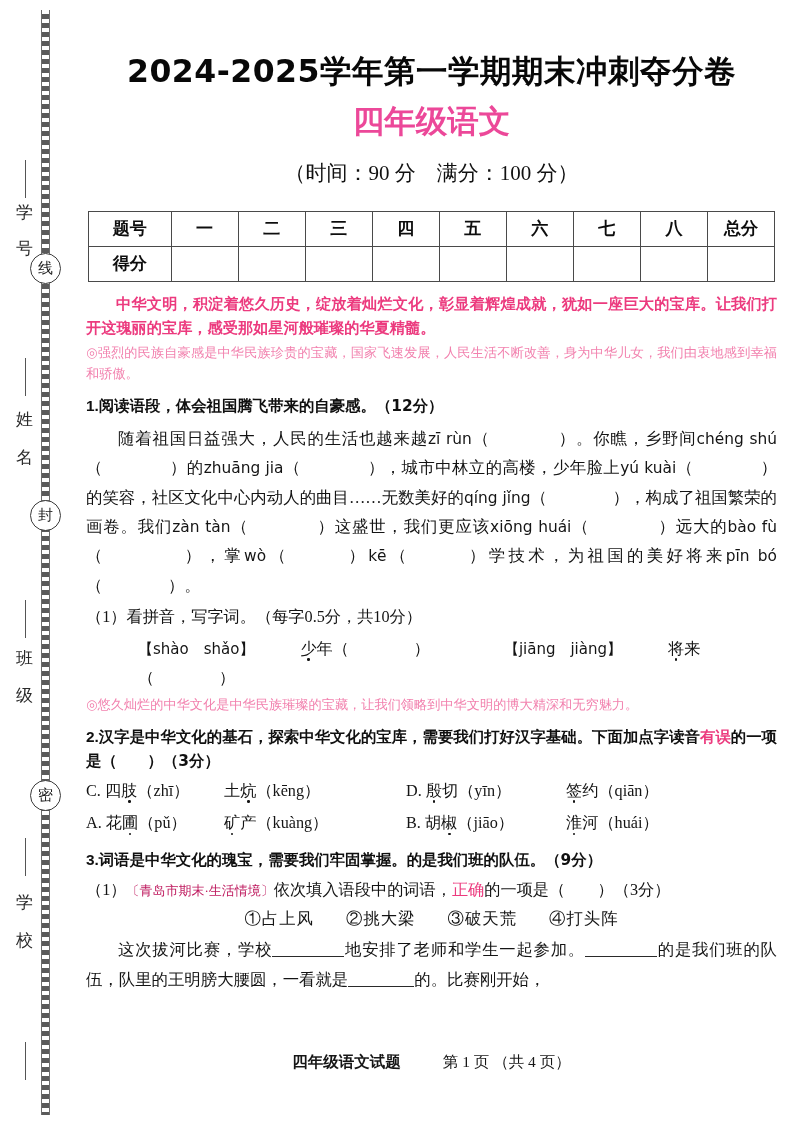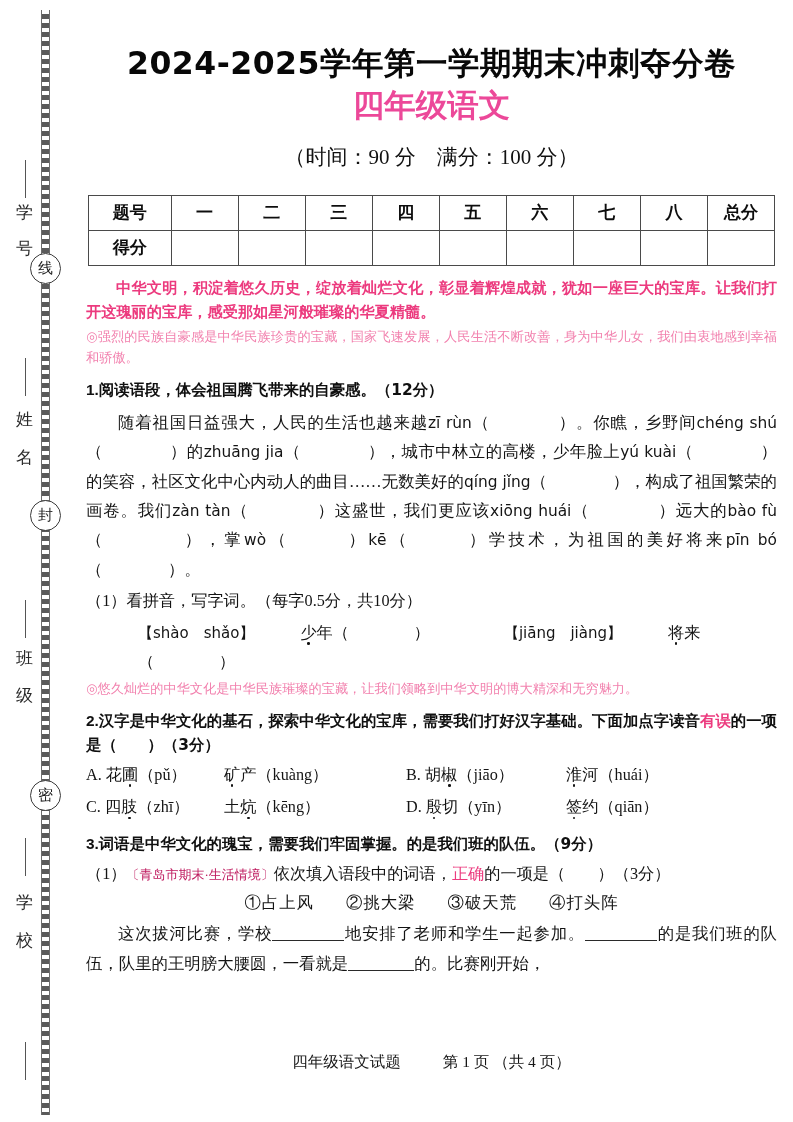--- a/index.html
+++ b/index.html
@@ -74,21 +74,21 @@
   
   #sheet {
     position: absolute;
     left: 70px; top: 0;
     width: 723px;
     height: 1122px;
   }
 
   
   #exam-title {
-    margin: 0;
+    margin: 8px;
     padding: 44px 0 0 0;
     text-align: center;
     font-family: "DejaVu Sans", "Liberation Sans", sans-serif;
     font-weight: bold;
     font-size: 31.5px;
     letter-spacing: 0.5px;
     color: #080808;
     line-height: 1.22;
   }
   #exam-subject {
@@ -248,21 +248,21 @@
   
   #page-footer {
     position: absolute;
     left: 0; right: 0;
     top: 1052px;
     text-align: center;
     font-family: "Liberation Serif", "DejaVu Serif", serif;
     font-size: 15.5px;
     color: #161616;
   }
-  #page-footer .ftitle { font-weight: normal; margin-right: 42px; }
+  #page-footer .ftitle { font-weight: bold; margin-right: 42px; }
 </style>
 </head>
 <body>
 
 <div id="seal-strip">
   <div class="seal-dotted-line"></div>
 
   <div class="seal-rule" style="top:160px"></div>
   <div class="seal-rule" style="top:358px"></div>
   <div class="seal-rule" style="top:600px"></div>
@@ -331,24 +331,24 @@
 
     <p class="poly-row"><span class="py">【shào　shǎo】</span><span class="gap-md"></span><span><span class="dotted">少</span>年</span><span class="blank-paren">（　　　　）</span><span class="gap-lg"></span><span class="py">【jiāng　jiàng】</span><span class="gap-md"></span><span><span class="dotted">将</span>来</span><span class="blank-paren">（　　　　）</span></p>
 
     <p class="annot">◎悠久灿烂的中华文化是中华民族璀璨的宝藏，让我们领略到中华文明的博大精深和无穷魅力。</p>
 
     <p class="q-head">
       <span class="num">2.</span><span>汉字是中华文化的基石，探索中华文化的宝库，需要我们打好汉字基础。下面加点字读音</span><span class="hl-red">有误</span><span>的一项是（　　）</span><span>（3分）</span>
     </p>
 
     <p class="choices">
+      <span class="opt opt-a"><span>C.</span>&nbsp;四<span class="dotted">肢</span><span>（zhī）</span></span><span class="opt opt-b">土<span class="dotted">炕</span><span>（kēng）</span></span><span class="opt opt-c"><span>D.</span>&nbsp;<span class="dotted">殷</span>切<span>（yīn）</span></span><span class="opt"><span class="dotted">签</span>约<span>（qiān）</span></span>
+    </p>
+    <p class="choices">
       <span class="opt opt-a"><span>A.</span>&nbsp;花<span class="dotted">圃</span><span>（pǔ）</span></span><span class="opt opt-b"><span class="dotted">矿</span>产<span>（kuàng）</span></span><span class="opt opt-c"><span>B.</span>&nbsp;胡<span class="dotted">椒</span><span>（jiāo）</span></span><span class="opt"><span class="dotted">淮</span>河<span>（huái）</span></span>
-    </p>
-    <p class="choices">
-      <span class="opt opt-a"><span>C.</span>&nbsp;四<span class="dotted">肢</span><span>（zhī）</span></span><span class="opt opt-b">土<span class="dotted">炕</span><span>（kēng）</span></span><span class="opt opt-c"><span>D.</span>&nbsp;<span class="dotted">殷</span>切<span>（yīn）</span></span><span class="opt"><span class="dotted">签</span>约<span>（qiān）</span></span>
     </p>
 
     <p class="q-head">
       <span class="num">3.</span><span>词语是中华文化的瑰宝，需要我们牢固掌握。的是我们班的队伍。</span><span>（9分）</span>
     </p>
 
     <p class="sub-q"><span>（1）</span><span class="tag-pink">〔青岛市期末·生活情境〕</span><span>依次填入语段中的词语，</span><span class="hl-red">正确</span><span>的一项是（　　）</span><span>（3分）</span></p>
 
     <p class="options-row">
       <span>①占上风</span><span>②挑大梁</span><span>③破天荒</span><span>④打头阵</span>

